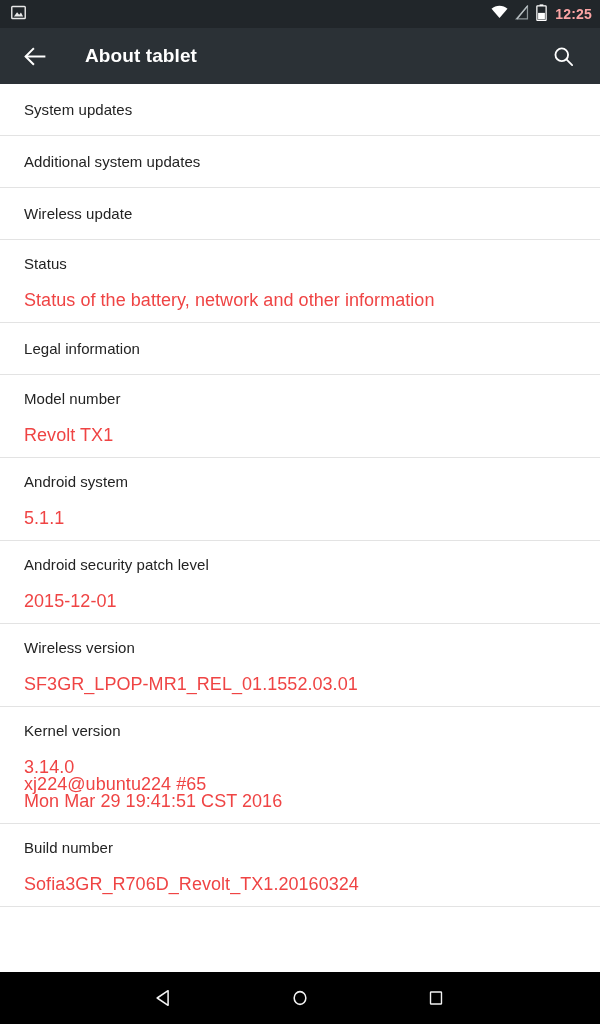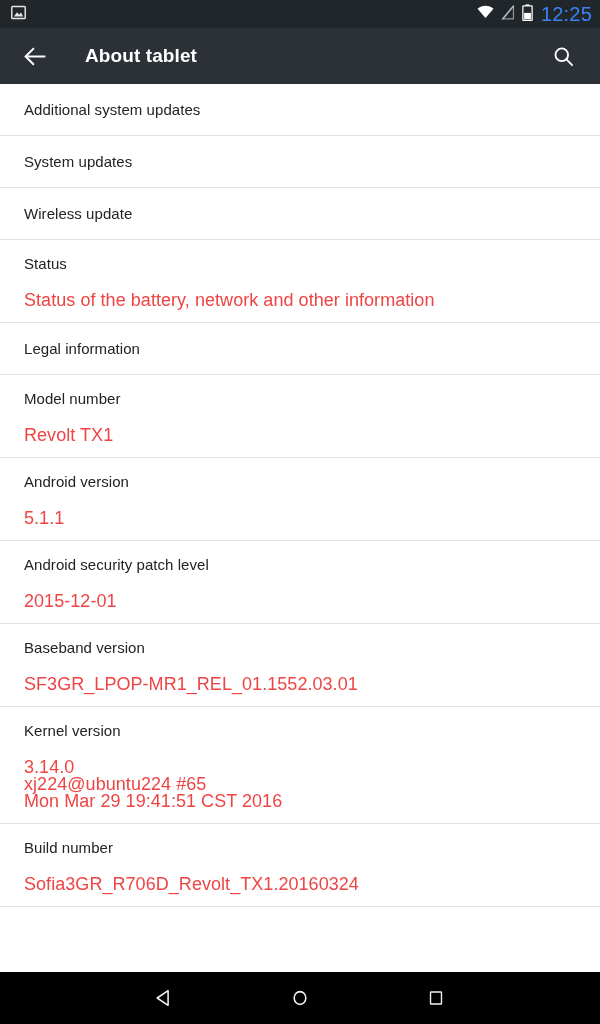--- a/index.html
+++ b/index.html
@@ -33,23 +33,23 @@
     color: #ffffff;
   }
   .status-left { display: flex; align-items: center; gap: 8px; }
   .status-spacer { flex: 1 1 auto; }
   .status-right {
     display: flex;
     align-items: center;
     gap: 7px;
   }
   .status-clock {
-    font-size: 20px;
-    font-weight: normal;
-    color: #3b82f6;
+    font-size: 14px;
+    font-weight: bold;
+    color: #fca5a5;
     letter-spacing: 0.2px;
     line-height: 1;
     padding-left: 1px;
   }
   .sicon { display: block; }
 
   
   .app-bar {
     height: 56px;
     flex: 0 0 56px;
@@ -184,28 +184,28 @@
       <svg width="23" height="23" viewBox="0 0 24 24">
         <circle cx="10.2" cy="10.2" r="6.6" fill="none" stroke="#ffffff" stroke-width="1.9"></circle>
         <line x1="15.1" y1="15.1" x2="21" y2="21" stroke="#ffffff" stroke-width="1.9" stroke-linecap="round"></line>
       </svg>
     </div>
   </div>
 
   <div class="list">
 
     <div class="list-item simple">
+      <div class="item-title">System updates</div>
+    </div>
+
+    <div class="list-item simple">
       <div class="item-title">Additional system updates</div>
     </div>
 
     <div class="list-item simple">
-      <div class="item-title">System updates</div>
-    </div>
-
-    <div class="list-item simple">
       <div class="item-title">Wireless update</div>
     </div>
 
     <div class="list-item with-sub">
       <div class="item-title">Status</div>
       <div class="item-sub">
         <span class="item-sub-line">Status of the battery, network and other information</span>
       </div>
     </div>
 
@@ -214,35 +214,35 @@
     </div>
 
     <div class="list-item with-sub">
       <div class="item-title">Model number</div>
       <div class="item-sub">
         <span class="item-sub-line">Revolt TX1</span>
       </div>
     </div>
 
     <div class="list-item with-sub">
-      <div class="item-title">Android version</div>
+      <div class="item-title">Android system</div>
       <div class="item-sub">
         <span class="item-sub-line">5.1.1</span>
       </div>
     </div>
 
     <div class="list-item with-sub">
       <div class="item-title">Android security patch level</div>
       <div class="item-sub">
         <span class="item-sub-line">2015-12-01</span>
       </div>
     </div>
 
     <div class="list-item with-sub">
-      <div class="item-title">Baseband version</div>
+      <div class="item-title">Wireless version</div>
       <div class="item-sub">
         <span class="item-sub-line">SF3GR_LPOP-MR1_REL_01.1552.03.01</span>
       </div>
     </div>
 
     <div class="list-item with-sub">
       <div class="item-title">Kernel version</div>
       <div class="item-sub">
         <span class="item-sub-line">3.14.0</span>
         <span class="item-sub-line">xj224@ubuntu224 #65</span>

